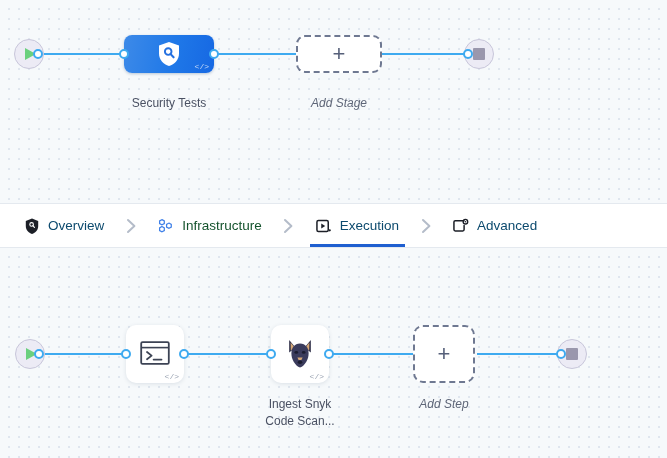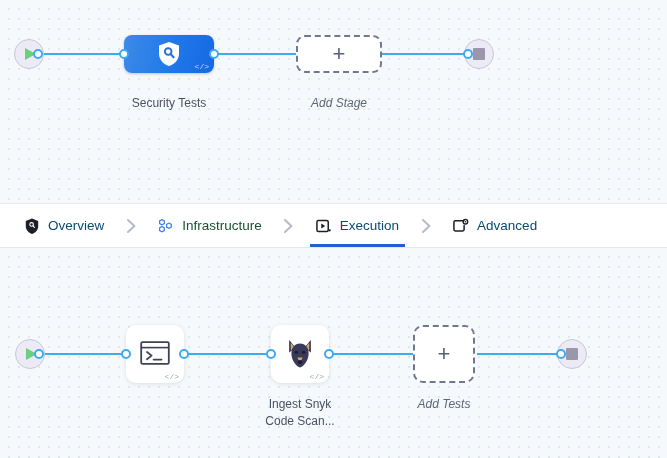--- a/index.html
+++ b/index.html
@@ -342,21 +342,21 @@
       <span class="code-badge dark">&lt;/&gt;</span>
     </div>
     <div class="port" style="left:266px; top:101px;"></div>
     <div class="port" style="left:324px; top:101px;"></div>
     <div class="caption" style="left:235px; top:165px; width:130px;">Code Scan...</div>
     <div class="caption" style="left:235px; top:148px; width:130px;">Ingest Snyk</div>
 
     <div class="add-node add-step" style="left:413px; top:77px;">
       <span>+</span>
     </div>
-    <div class="caption muted" style="left:379px; top:148px; width:130px;">Add Tests</div>
+    <div class="caption muted" style="left:379px; top:148px; width:130px;">Add Step</div>
 
     <div class="port" style="left:556px; top:101px;"></div>
     <div class="terminal" style="left:557px; top:91px;">
       <div class="stop-sq"></div>
     </div>
   </div>
 
 </div>
 
 </body></html>

